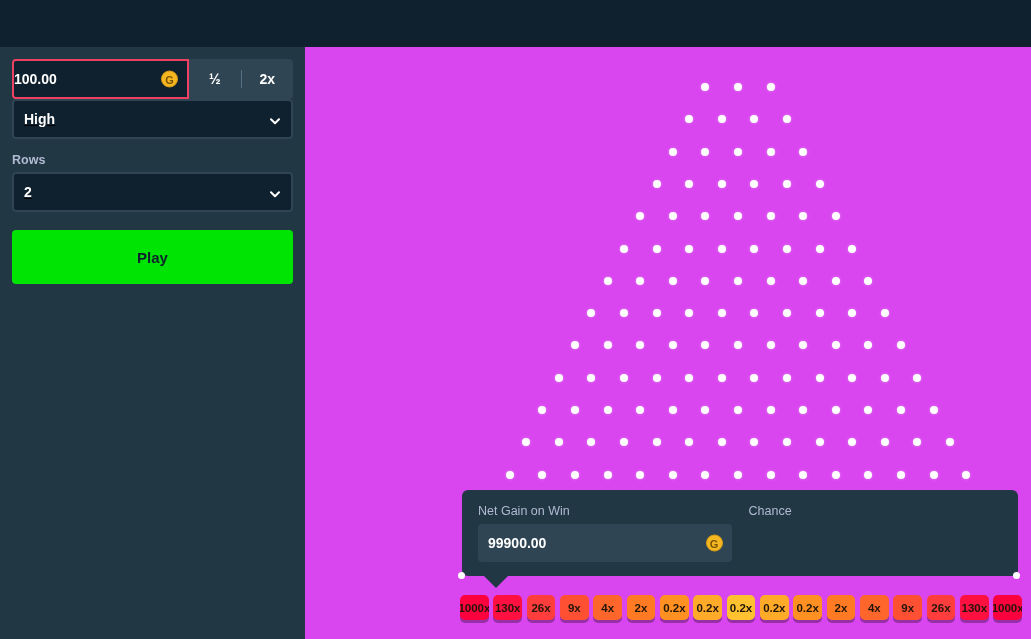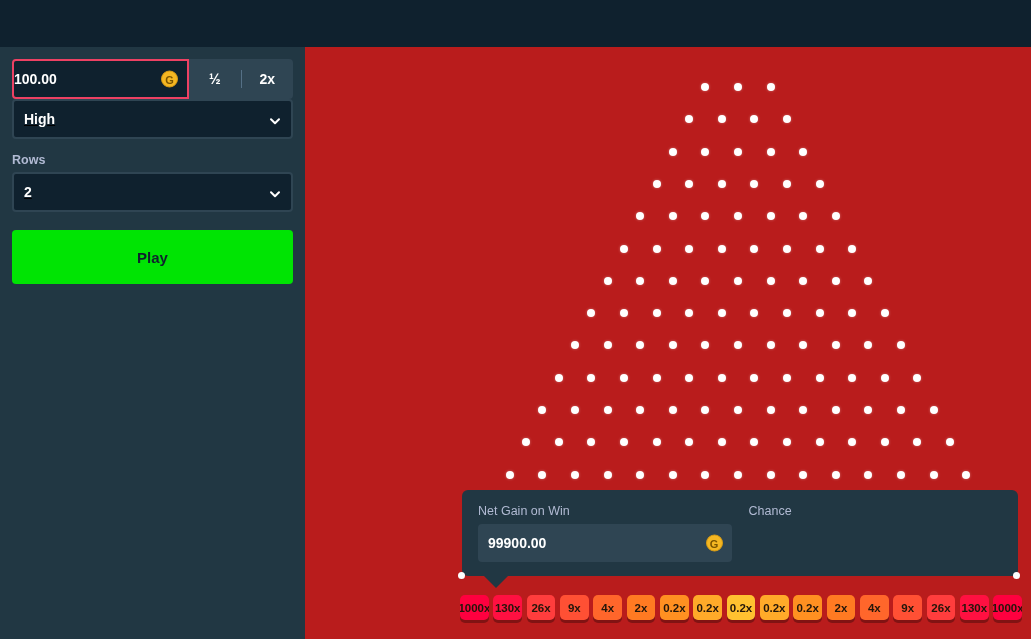--- a/index.html
+++ b/index.html
@@ -166,21 +166,21 @@
     color: #0f212e;
     font-size: 15px; font-weight: 700;
     cursor: pointer;
     font-family: "Liberation Sans", sans-serif;
   }
 
   
   .game {
     position: absolute; left: 305px; top: 47px;
     width: 726px; height: 592px;
-    background: #b91c1c;
+    background: #d946ef;
   }
   .board {
     position: absolute; left: 0; top: 0;
     width: 726px; height: 592px;
   }
   .peg {
     position: absolute;
     width: 8px; height: 8px;
     border-radius: 50%;
     background: #ffffff;

